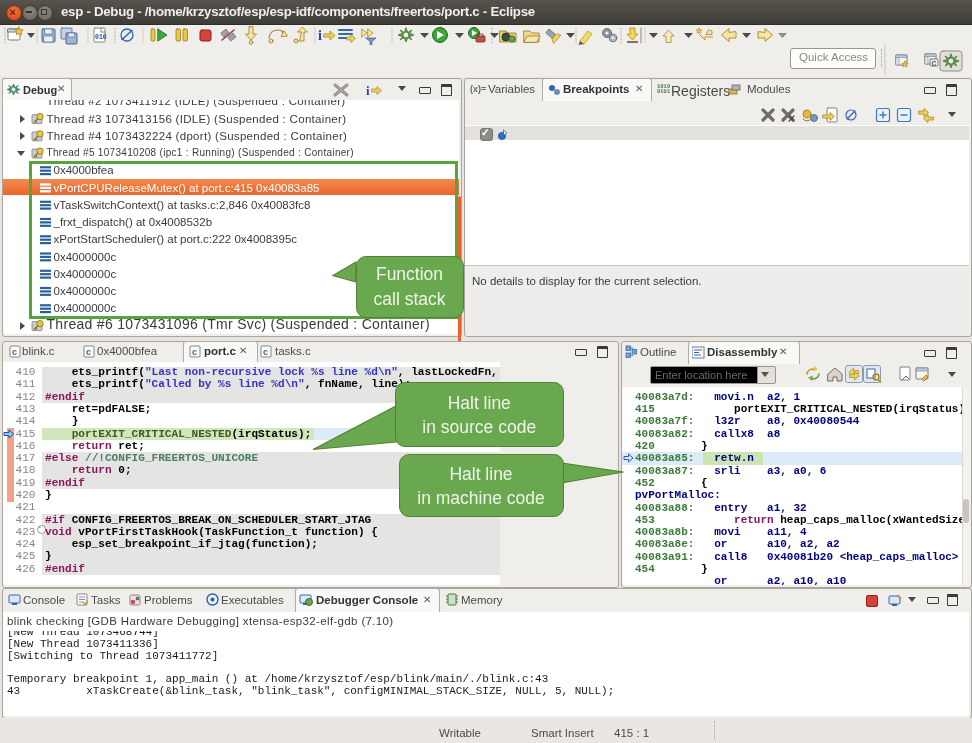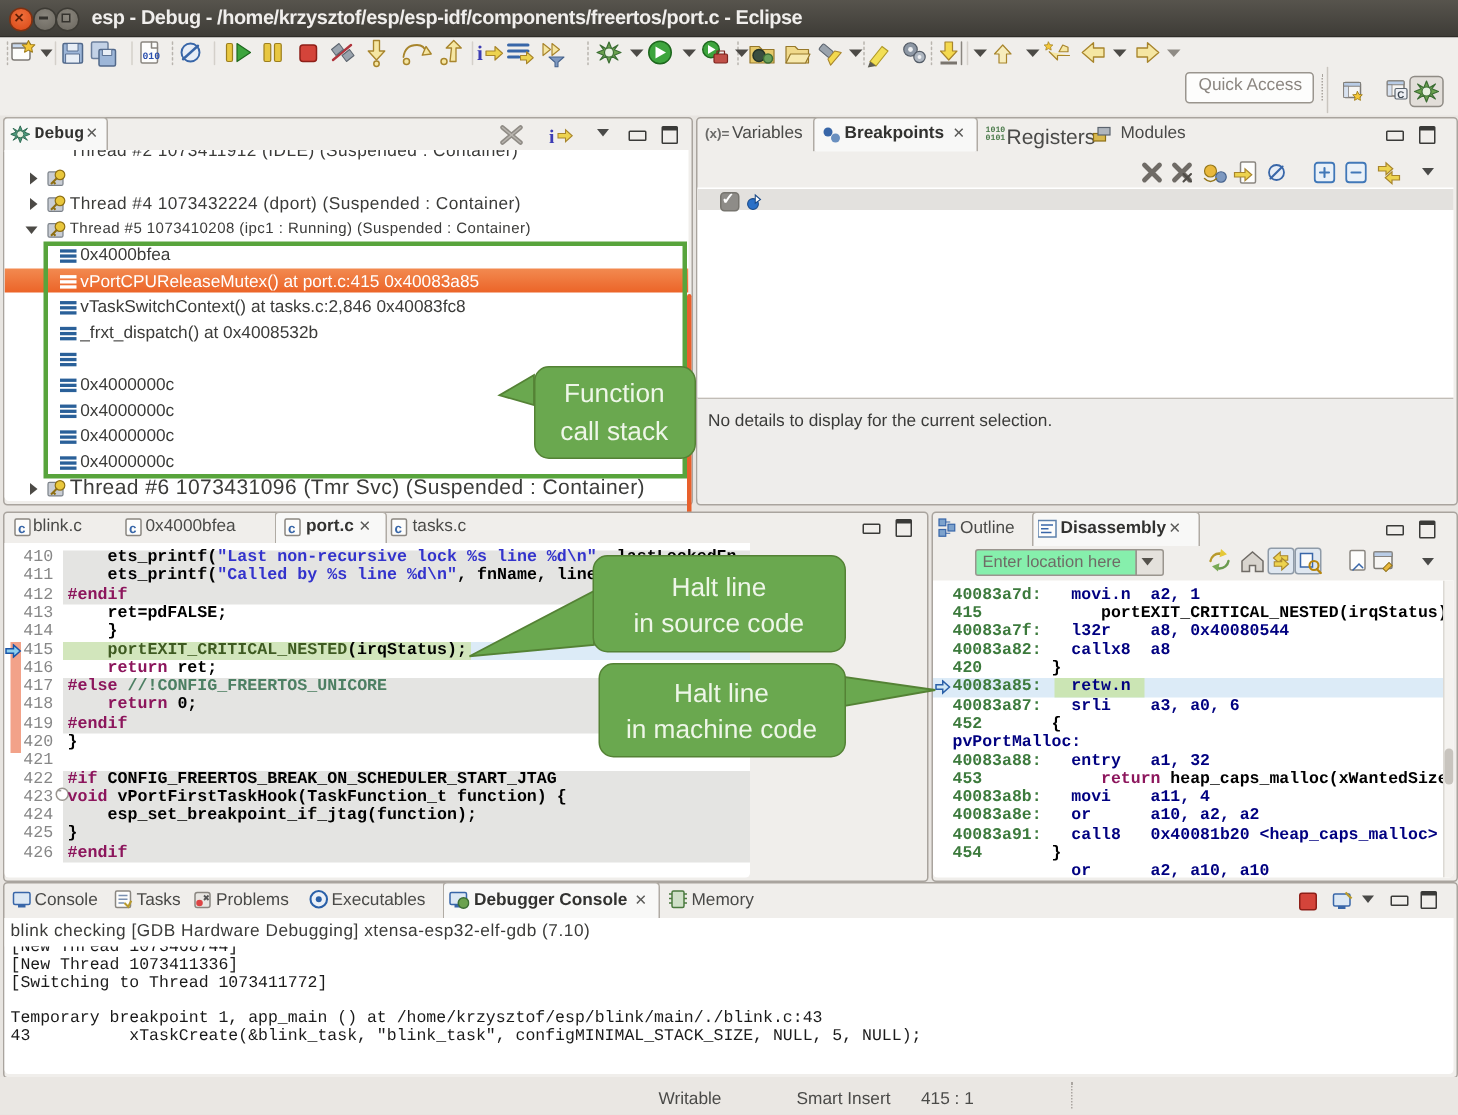--- a/index.html
+++ b/index.html
@@ -195,47 +195,49 @@
 
 <div class="panel" style="left:2px;top:78px;width:458px;height:257px;"></div>
 <div class="a" id="debugpanel" style="left:2px;top:78px;width:458px;height:257px;">
   <div class="seltab" style="left:0;top:0;width:68px;height:22px;"></div>
   <svg class="a" style="left:5px;top:5px;" width="13" height="13">
       <g transform="translate(6.5,6.5) scale(.8)">
         <path d="M0-7 L1.8-2.5 6-5 3.5-1.8 8 0 3.5 1.8 6 5 1.8 2.5 0 7 -1.8 2.5 -6 5 -3.5 1.8 -8 0 -3.5 -1.8 -6 -5 -1.8 -2.5z" fill="#4e9a7e" stroke="#2e6a52" stroke-width=".8"></path>
         <circle r="3" fill="#e7f0e0" stroke="#2e6a52" stroke-width=".8"></circle>
       </g>
     </svg>
-  <div class="a" style="left:21px;top:5.5px;font-size:11px;font-weight:bold;color:#323230;font-family:Liberation Mono, monospace;">Debug</div>
+  <div class="a" style="left:21px;top:5.5px;font-size:11px;font-weight:bold;color:#323230;">Debug</div>
   <div class="a" style="left:55px;top:5px;font-size:10px;color:#5a5a58;">✕</div>
 
   <svg class="a" style="left:330px;top:4px;" width="126" height="16">
     <g stroke-linecap="round">
         <path d="M3 3 L15 13 M15 3 L3 13" stroke="#8f8b85" stroke-width="3"></path>
         <path d="M3 3 L15 13 M15 3 L3 13" stroke="#b8b4ae" stroke-width="1"></path>
     <text x="34" y="13" font-size="13" font-weight="bold" font-family="Liberation Serif,serif" fill="#3c3cb4">i</text>
     <path d="M40 7 h5 v-2.5 l4.5 4 -4.5 4 v-2.5 h-5z" fill="#edd34f" stroke="#a8852c" stroke-width=".7"></path>
       </g>
   </svg>
   <div class="vmenu" style="left:396px;top:8px;"></div>
   <div class="minbtn" style="left:417px;top:9px;"></div>
   <div class="maxbtn" style="left:439px;top:6px;"></div>
 
   <div class="a" style="left:1px;top:22px;width:456px;height:234px;background:#fff;border-radius:0 0 3px 3px;overflow:hidden;">
     <div class="a" style="left:0px;top:79.2px;width:456px;height:16.3px;background:linear-gradient(#f28a50,#ec6428);"></div>
     <div class="a" style="left:43.5px;top:-4.6px;font-size:11.5px;letter-spacing:.3px;color:#3b3b39;">Thread #2 1073411912 (IDLE) (Suspended : Container)</div>
+    <div class="a" style="left:43.5px;top:12.6px;font-size:11.5px;letter-spacing:.3px;color:#3b3b39;">Thread #3 1073413156 (IDLE) (Suspended : Container)</div>
     <div class="a" style="left:17px;top:15.1px;width:0;height:0;border-top:4px solid transparent;border-bottom:4px solid transparent;border-left:5px solid #4c4a46;"></div>
     <div class="a" style="left:43.5px;top:29.9px;font-size:11.5px;letter-spacing:.3px;color:#3b3b39;">Thread #4 1073432224 (dport) (Suspended : Container)</div>
     <div class="a" style="left:17px;top:32.4px;width:0;height:0;border-top:4px solid transparent;border-bottom:4px solid transparent;border-left:5px solid #4c4a46;"></div>
     <div class="a" style="left:43.5px;top:47.1px;font-size:10px;letter-spacing:.3px;color:#3b3b39;">Thread #5 1073410208 (ipc1 : Running) (Suspended : Container)</div>
     <div class="a" style="left:14px;top:51.1px;width:0;height:0;border-left:4px solid transparent;border-right:4px solid transparent;border-top:5px solid #4c4a46;"></div>
     <div class="a" style="left:50.5px;top:64.4px;font-size:11.5px;color:#3b3b39;">0x4000bfea</div>
     <div class="a" style="left:50.5px;top:81.6px;font-size:11.5px;color:#fff;">vPortCPUReleaseMutex() at port.c:415 0x40083a85</div>
     <div class="a" style="left:50.5px;top:98.9px;font-size:11.5px;color:#3b3b39;">vTaskSwitchContext() at tasks.c:2,846 0x40083fc8</div>
     <div class="a" style="left:50.5px;top:116.1px;font-size:11.5px;color:#3b3b39;">_frxt_dispatch() at 0x4008532b</div>
+    <div class="a" style="left:50.5px;top:133.4px;font-size:11.5px;color:#3b3b39;">xPortStartScheduler() at port.c:222 0x4008395c</div>
     <div class="a" style="left:50.5px;top:150.6px;font-size:11.5px;color:#3b3b39;">0x4000000c</div>
     <div class="a" style="left:50.5px;top:167.9px;font-size:11.5px;color:#3b3b39;">0x4000000c</div>
     <div class="a" style="left:50.5px;top:185.1px;font-size:11.5px;color:#3b3b39;">0x4000000c</div>
     <div class="a" style="left:50.5px;top:202.4px;font-size:11.5px;color:#3b3b39;">0x4000000c</div>
     <div class="a" style="left:43.5px;top:216px;font-size:14px;letter-spacing:.3px;color:#3b3b39;text-align:center;">Thread #6 1073431096 (Tmr Svc) (Suspended : Container)</div>
     <div class="a" style="left:17px;top:222.1px;width:0;height:0;border-top:4px solid transparent;border-bottom:4px solid transparent;border-left:5px solid #4c4a46;"></div>
     <svg class="a" style="left:26px;top:0;" width="18" height="234">
       <defs>
           <g id="thr">
             <rect x="1" y="2" width="10" height="9" rx="1" fill="#c9cdd4" stroke="#7a8088" stroke-width=".8"></rect>
@@ -439,21 +441,21 @@
         <line x1="2" y1="4" x2="10" y2="4"></line>
         <line x1="2" y1="6.5" x2="7" y2="6.5"></line>
         <line x1="2" y1="9" x2="9" y2="9"></line>
       </g>
     </svg>
   <div class="a" style="left:86px;top:5px;font-size:11.5px;font-weight:bold;color:#323230;">Disassembly</div>
   <div class="a" style="left:158px;top:5px;font-size:10px;color:#5a5a58;">✕</div>
   <div class="minbtn" style="left:303px;top:9px;"></div>
   <div class="maxbtn" style="left:325px;top:6px;"></div>
 
-  <div class="a" style="left:29px;top:25px;width:106px;height:16px;background:#86efac;border:1px solid #9a958e;border-radius:2px 0 0 2px;overflow:hidden;">
+  <div class="a" style="left:29px;top:25px;width:106px;height:16px;background:#000000;border:1px solid #9a958e;border-radius:2px 0 0 2px;overflow:hidden;">
     <div class="a" style="left:4px;top:2px;font-size:11px;color:#6f6b66;white-space:nowrap;">Enter location here</div>
   </div>
   <div class="a" style="left:136px;top:25px;width:17px;height:16px;background:#e4e1dc;border:1px solid #9a958e;border-radius:0 2px 2px 0;"></div>
   <div class="vmenu" style="left:140px;top:31px;border-top-color:#55524c;"></div>
   <svg class="a" style="left:183px;top:23px;" width="160" height="20">
     <g stroke-linecap="round">
     <path d="M3 10 a6 6 0 0 1 6-5 l2 .5" fill="none" stroke="#b89a2c" stroke-width="1.6"></path>
         <path d="M10 2 l4 3.5 -5 2z" fill="#e5c838"></path>
     <path d="M15 10 a6 6 0 0 1 -6 5 l-2-.5" fill="none" stroke="#6a9a4e" stroke-width="1.6"></path>
         <path d="M8 17 l-4-3.5 5-2z" fill="#79aa56"></path>
@@ -568,21 +570,21 @@
   </div>
 </div>
 
 <div class="a" style="left:0;top:718px;width:972px;height:25px;background:#eae7e3;">
   <div class="a" style="left:439px;top:9px;font-size:11.5px;color:#4a4a48;">Writable</div>
   <div class="a" style="left:531px;top:9px;font-size:11.5px;color:#4a4a48;">Smart Insert</div>
   <div class="a" style="left:614px;top:9px;font-size:11.5px;color:#4a4a48;">415 : 1</div>
   <div class="a" style="left:714px;top:3px;width:1px;height:18px;border-left:1px dotted #aaa5a0;"></div>
 </div>
 
-<div class="a" id="callouts" style="left:0;top:4px;width:972px;height:651px;pointer-events:none;">
+<div class="a" id="callouts" style="left:0;top:16px;width:972px;height:651px;pointer-events:none;">
   <svg class="a" style="left:0;top:0;" width="972" height="743">
     <polygon points="356,246 356,266 333,259.5" fill="#6aa84f" stroke="#548235" stroke-width="1.2"></polygon>
     <polygon points="396,390 396,426 313,433.5" fill="#6aa84f" stroke="#548235" stroke-width="1.2"></polygon>
     <polygon points="561,447 561,467 623.5,456" fill="#6aa84f" stroke="#548235" stroke-width="1.2"></polygon>
   </svg>
   <div class="callout" style="left:355.5px;top:240px;width:106px;height:59.5px;">
     <div style="margin-top:5px;line-height:25px;">Function<br>call stack</div>
   </div>
   <div class="callout" style="left:395px;top:365.5px;width:166.5px;height:63px;">
     <div style="margin-top:8px;line-height:24px;">Halt line<br>in source code</div>

